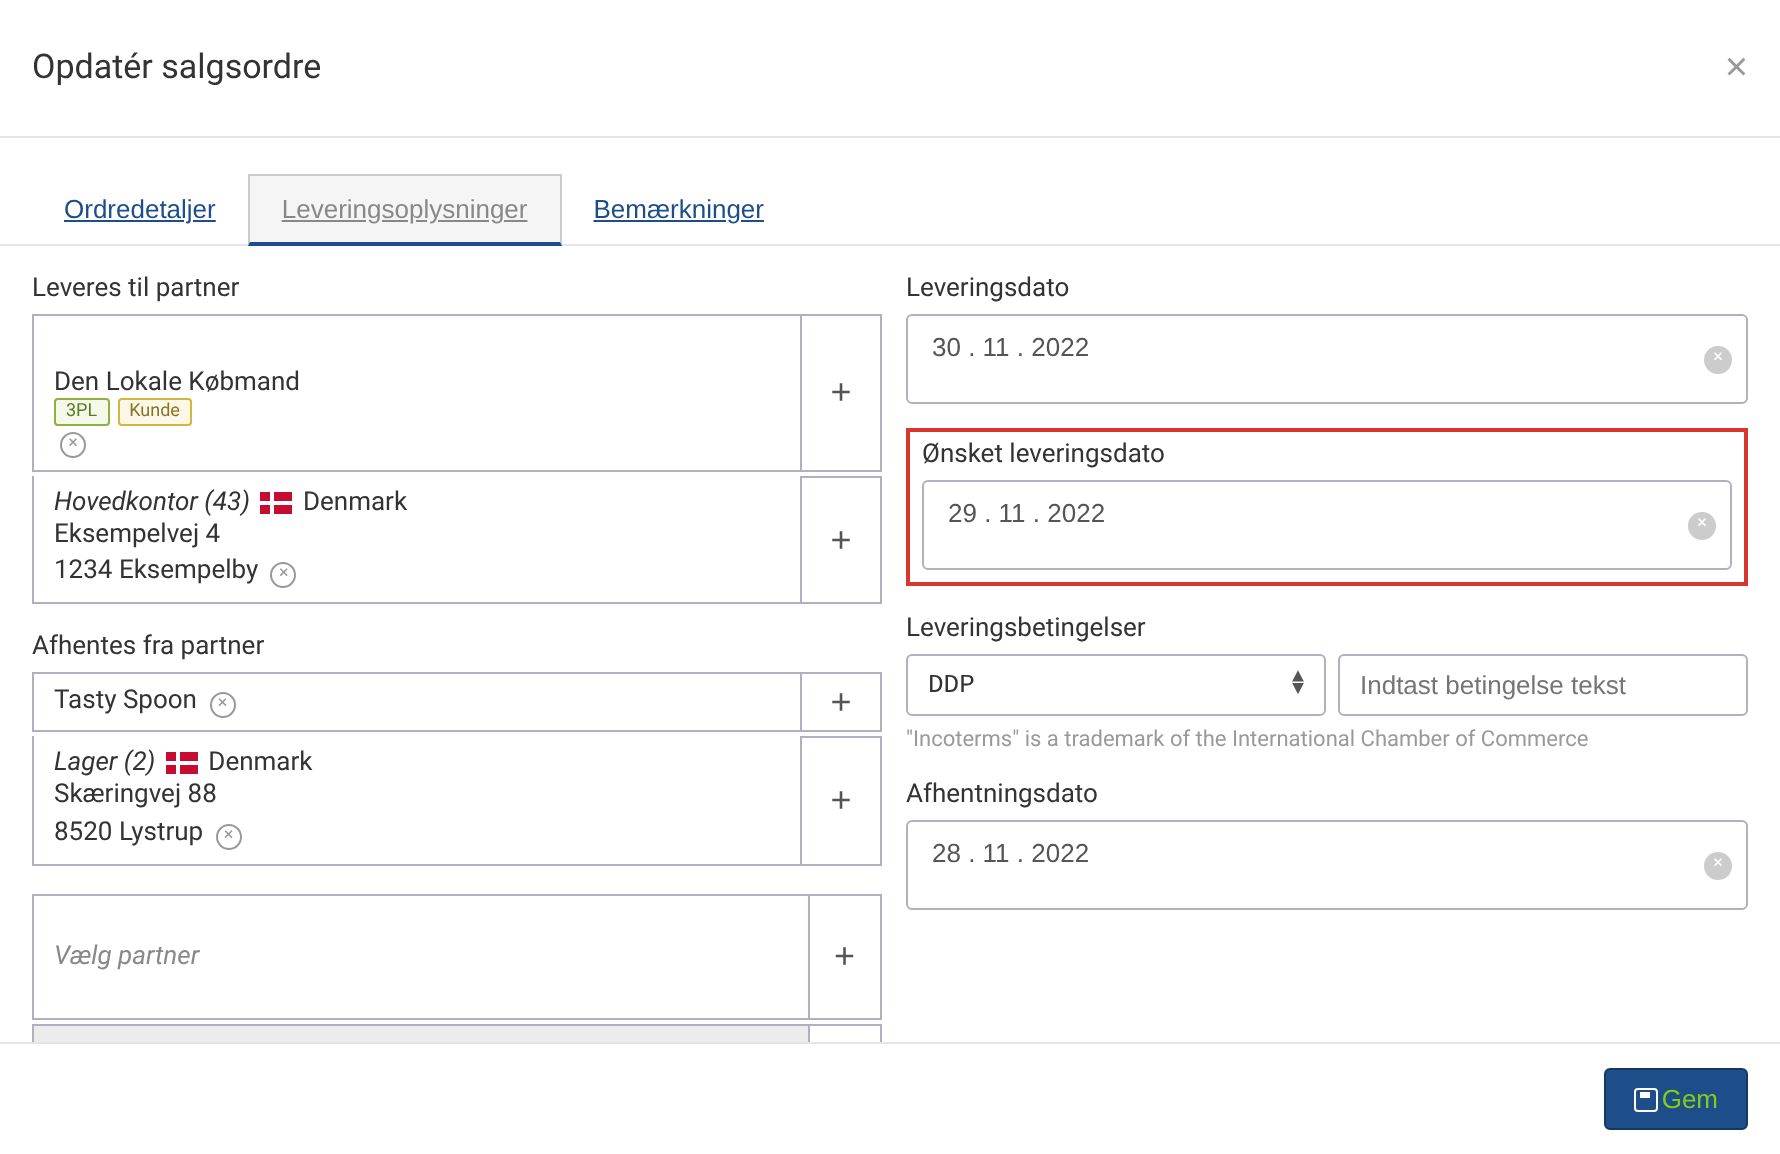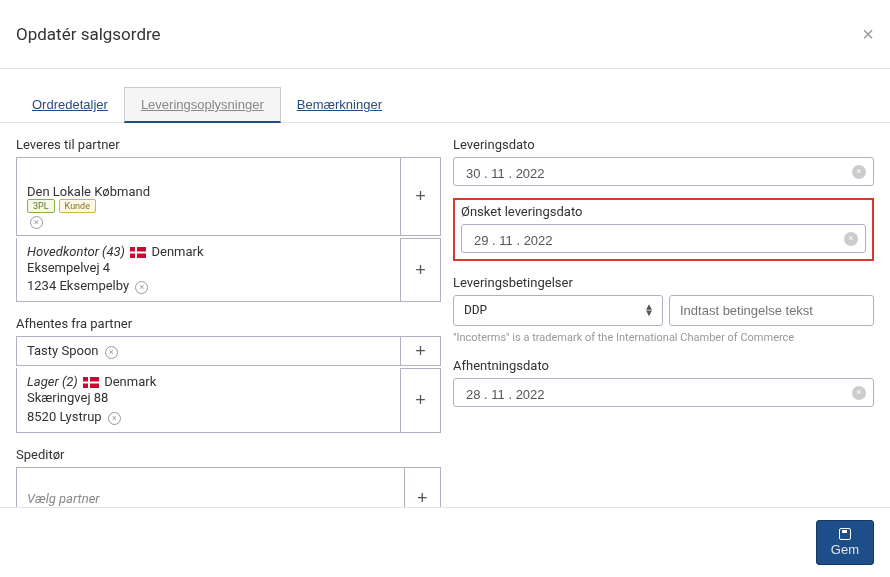--- a/index.html
+++ b/index.html
@@ -154,21 +154,21 @@
       margin: 0 2px;
     }
     .flag-dk svg {
       display: block;
     }
     .date-input-wrap {
       position: relative;
     }
     .date-input {
       width: 100%;
-      padding: 8px 30px 4px 12px;
+      padding: 8px 30px 20px 12px;
       border: 1px solid #b0b0c0;
       border-radius: 3px;
       font-size: 13px;
       color: #555;
       background: #fff;
     }
     .clear-icon {
       position: absolute;
       right: 8px;
       top: 50%;
@@ -237,30 +237,29 @@
       left: 0;
       right: 0;
       border-top: 1px solid #e5e5e5;
       padding: 12px 16px;
       display: flex;
       justify-content: flex-end;
       background: #fff;
     }
     .save-btn {
       background: #1d4e89;
-      color: #e5e5e5;
+      color: #84cc16;
       border: 1px solid #13395f;
       border-radius: 3px;
       padding: 7px 14px;
       font-size: 13px;
       cursor: pointer;
       display: flex;
       align-items: center;
       gap: 2px;
-      flex-direction: column;
     }
     .save-icon {
       display: inline-block;
       width: 12px;
       height: 12px;
       border: 1.5px solid #fff;
       border-radius: 2px;
       position: relative;
     }
     .save-icon::after {
@@ -364,21 +363,20 @@
           <div class="addr-line">
             <span>8520 Lystrup</span>
             <span class="remove-icon">×</span>
           </div>
         </div>
         <button class="plus-btn">+</button>
       </div>
     </div>
 
     <div class="field-group">
-      <span class="section-label">Speditør</span>
       <div class="card-row">
         <div class="placeholder-input">Vælg partner</div>
         <button class="plus-btn">+</button>
       </div>
       <div class="card-row stacked">
         <div class="placeholder-input disabled">Vælg lokation</div>
         <button class="plus-btn">+</button>
       </div>
     </div>
 

